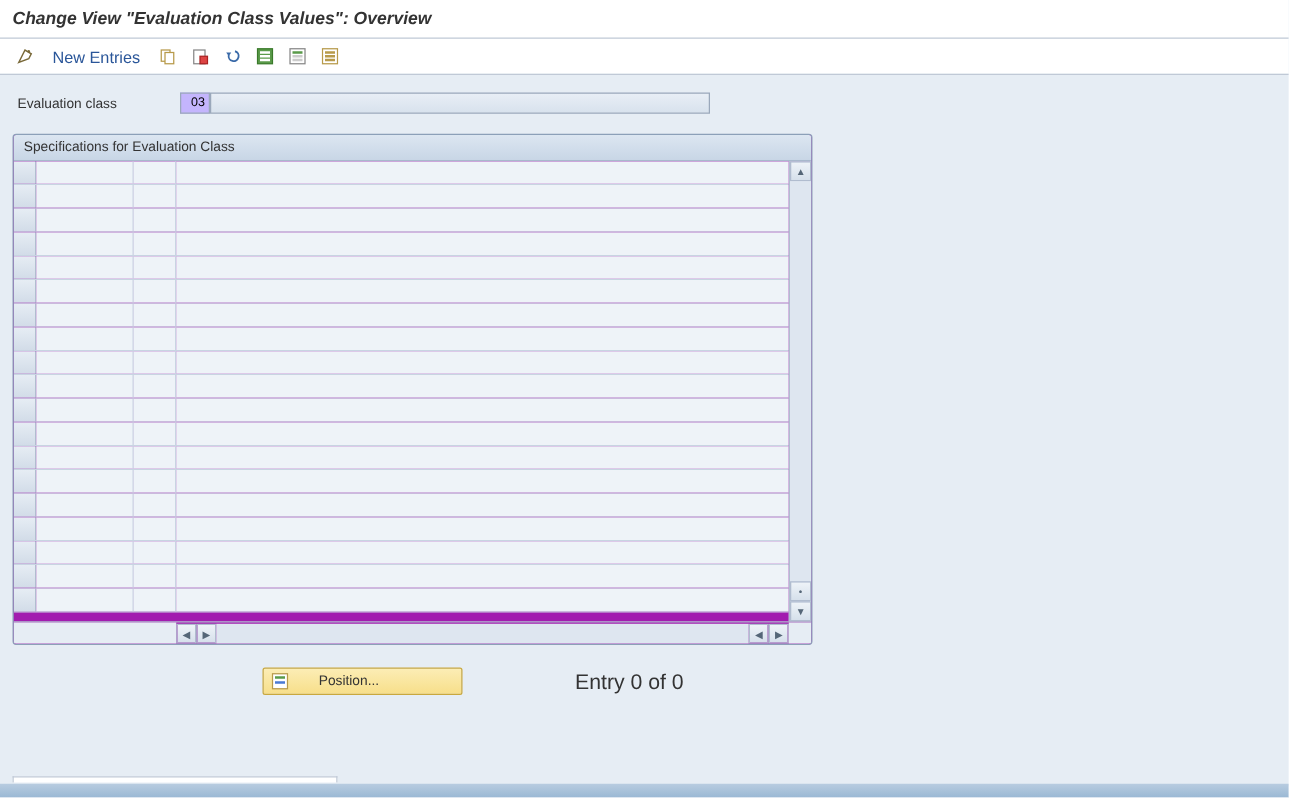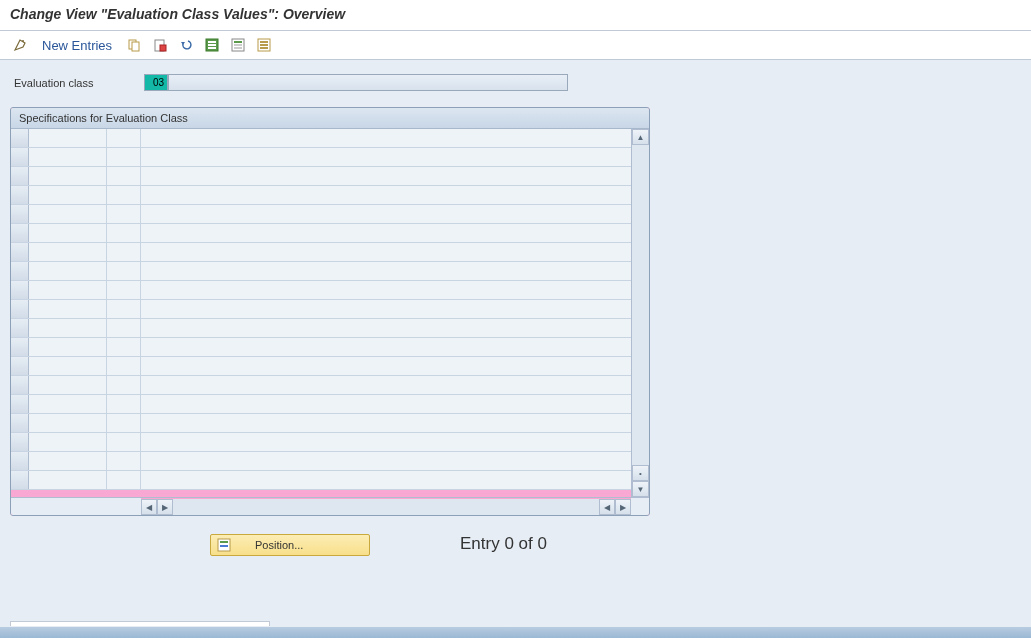--- a/index.html
+++ b/index.html
@@ -12,24 +12,24 @@
     
     .toolbar { padding: 4px 10px; display: flex; align-items: center; gap: 6px; height: 28px; position: relative; }
     .toolbar-btn { width: 20px; height: 20px; display: flex; align-items: center; justify-content: center; cursor: pointer; }
     .toolbar-link { color: #2a5699; font-size: 13px; cursor: pointer; margin: 0 6px; }
     .watermark { position: absolute; left: 285px; top: 2px; color: #e8a86a; font-size: 18px; opacity: 0.7; font-family: Georgia, serif; letter-spacing: 0.5px; }
     
     .content-area { background: #e6edf4; padding: 10px 10px; height: 570px; border-top: 1px solid #c0c9d6; }
     
     .field-row { display: flex; align-items: center; padding: 4px 4px 16px 4px; }
     .field-label { width: 130px; color: #333; font-size: 11px; }
-    .field-input-small { width: 24px; height: 17px; border: 1px solid #9aa8bb; background: #14b8a6; text-align: right; padding: 0 3px; font-size: 10px; }
+    .field-input-small { width: 24px; height: 17px; border: 1px solid #9aa8bb; background: #c4b5fd; text-align: right; padding: 0 3px; font-size: 10px; }
     .field-input-wide { width: 400px; height: 17px; border: 1px solid #9aa8bb; background: linear-gradient(#e8eef6, #d8e2ed); }
     
-    .table-container { width: 640px; border: 1px solid #8ca0b8; background: #f9a8d4; border-radius: 3px; overflow: hidden; }
+    .table-container { width: 640px; border: 1px solid #8ca0b8; background: #a21caf; border-radius: 3px; overflow: hidden; }
     .table-title { background: linear-gradient(#dce6f1, #c8d6e6); padding: 4px 8px; font-size: 11px; color: #333; border-bottom: 1px solid #a8b8cc; }
     
     .table-wrapper { display: flex; }
     .table-main { flex: 1; }
     .table-header { display: flex; background: linear-gradient(#eef3f8, #dde6f0); border-bottom: 1px solid #b0bccf; height: 20px; }
     .th { border-right: 1px solid #b0bccf; padding: 3px 6px; font-size: 10px; color: #333; display: flex; align-items: center; }
     .th-selector { width: 18px; background: linear-gradient(#e6edf4, #d6e0eb); }
     .th-profic { width: 78px; }
     .th-info { width: 34px; }
     .th-desc { flex: 1; }
@@ -49,21 +49,21 @@
     .vscroll-arrow { height: 16px; background: linear-gradient(#eef3f8, #d6e0eb); border: 1px solid #b0bccf; display: flex; align-items: center; justify-content: center; font-size: 8px; color: #556677; cursor: pointer; }
     
     .hscroll-row { display: flex; height: 18px; border-top: 1px solid #b0bccf; }
     .hscroll-spacer-left { width: 130px; background: #e6edf4; }
     .hscroll-arrows-left { display: flex; }
     .hscroll-btn { width: 16px; height: 16px; background: linear-gradient(#eef3f8, #d6e0eb); border: 1px solid #b0bccf; display: flex; align-items: center; justify-content: center; font-size: 8px; color: #556677; cursor: pointer; margin-top: 1px; }
     .hscroll-track { flex: 1; background: #dee6f0; margin-top: 1px; }
     .hscroll-arrows-right { display: flex; }
     .hscroll-corner { width: 18px; background: #e6edf4; }
     
-    .footer-row { display: flex; align-items: flex-start; margin-top: 18px; padding-left: 200px; gap: 90px; }
+    .footer-row { display: flex; align-items: flex-end; margin-top: 18px; padding-left: 200px; gap: 90px; }
     .position-btn { display: flex; align-items: center; width: 160px; height: 22px; border: 1px solid #c9a83e; background: linear-gradient(#fcedb5, #f7df8a); border-radius: 2px; cursor: pointer; padding: 0 6px; gap: 24px; }
     .position-icon { width: 14px; height: 14px; }
     .position-label { font-size: 11px; color: #333; }
     .entry-label { font-size: 17px; color: #333; }
     
     .bottom-tab-area { position: absolute; bottom: 0; left: 0; width: 100%; background: linear-gradient(#b8cce0, #9ab8d4); height: 11px; }
     .bottom-element { position: absolute; bottom: 12px; left: 10px; width: 260px; height: 5px; background: #fff; border: 1px solid #c0c9d6; border-bottom: none; }
   </style>
 </head>
 <body>

